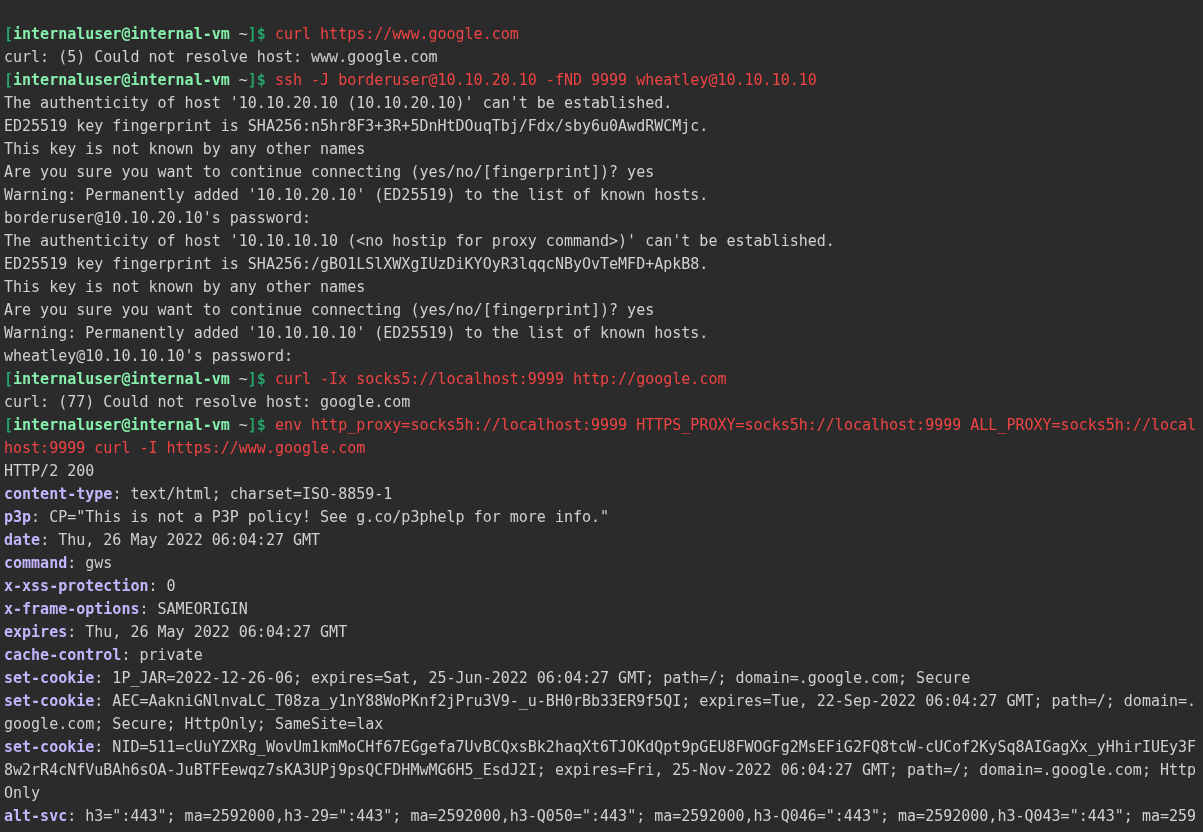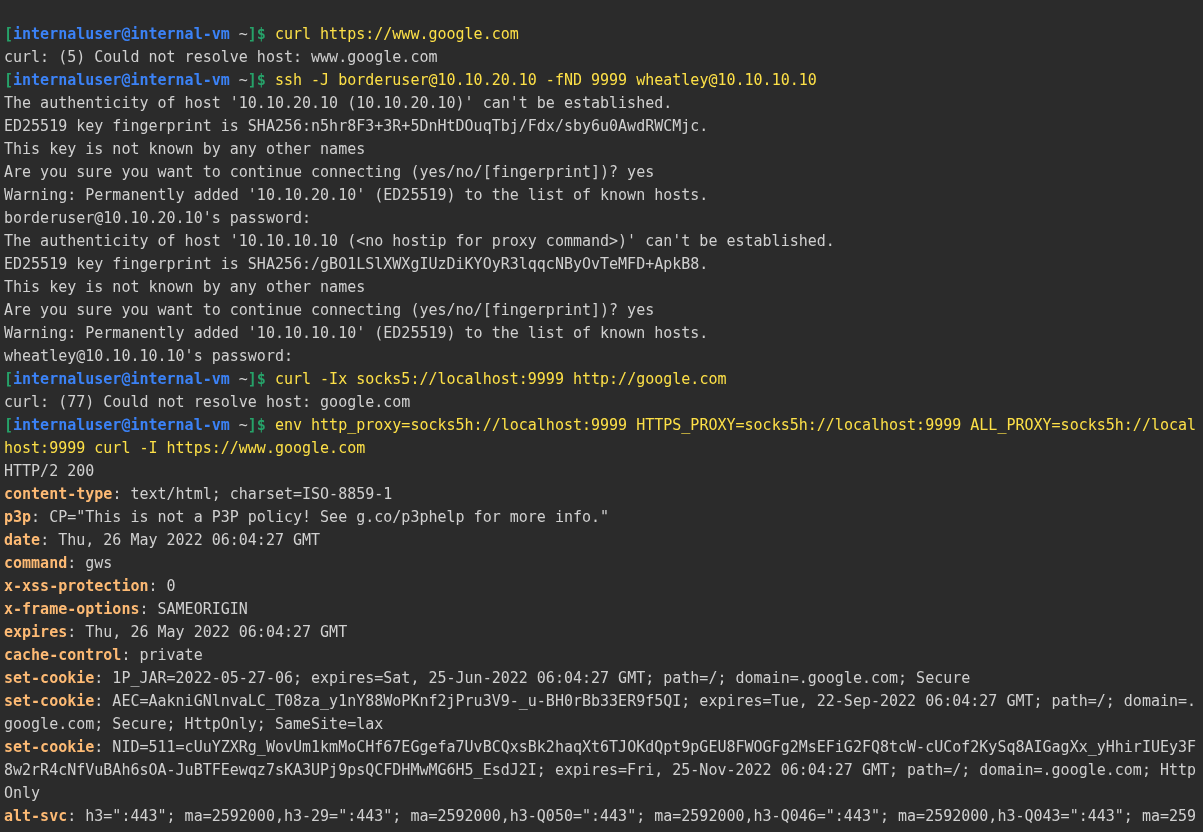--- a/index.html
+++ b/index.html
@@ -13,24 +13,24 @@
     width: 1203px;
     height: 832px;
     overflow: hidden;
   }
   .term {
     padding: 0 4px;
     white-space: pre-wrap;
     word-break: break-all;
   }
   .prompt-bracket { color: #26a269; font-weight: bold; }
-  .prompt-user { color: #3b82f6; font-weight: bold; }
+  .prompt-user { color: #86efac; font-weight: bold; }
   .prompt-dollar { color: #26a269; font-weight: bold; }
-  .cmd { color: #fde047; }
-  .hdr { color: #fdba74; font-weight: bold; }
+  .cmd { color: #ef4444; }
+  .hdr { color: #c4b5fd; font-weight: bold; }
   .line { }
 </style>
 </head>
 <body>
 
 <div class="term">
 <span class="line"><span class="prompt-bracket">[</span><span class="prompt-user">internaluser@internal-vm</span><span> ~</span><span class="prompt-dollar">]$</span> <span class="cmd">curl https://www.google.com</span></span>
 <span class="line">curl: (5) Could not resolve host: www.google.com</span>
 <span class="line"><span class="prompt-bracket">[</span><span class="prompt-user">internaluser@internal-vm</span><span> ~</span><span class="prompt-dollar">]$</span> <span class="cmd">ssh -J borderuser@10.10.20.10 -fND 9999 wheatley@10.10.10.10</span></span>
 <span class="line">The authenticity of host '10.10.20.10 (10.10.20.10)' can't be established.</span>
@@ -50,17 +50,17 @@
 <span class="line"><span class="prompt-bracket">[</span><span class="prompt-user">internaluser@internal-vm</span><span> ~</span><span class="prompt-dollar">]$</span> <span class="cmd">env http_proxy=socks5h://localhost:9999 HTTPS_PROXY=socks5h://localhost:9999 ALL_PROXY=socks5h://localhost:9999 curl -I https://www.google.com</span></span>
 <span class="line">HTTP/2 200</span>
 <span class="line"><span class="hdr">content-type</span><span>: text/html; charset=ISO-8859-1</span></span>
 <span class="line"><span class="hdr">p3p</span><span>: CP="This is not a P3P policy! See g.co/p3phelp for more info."</span></span>
 <span class="line"><span class="hdr">date</span><span>: Thu, 26 May 2022 06:04:27 GMT</span></span>
 <span class="line"><span class="hdr">command</span><span>: gws</span></span>
 <span class="line"><span class="hdr">x-xss-protection</span><span>: 0</span></span>
 <span class="line"><span class="hdr">x-frame-options</span><span>: SAMEORIGIN</span></span>
 <span class="line"><span class="hdr">expires</span><span>: Thu, 26 May 2022 06:04:27 GMT</span></span>
 <span class="line"><span class="hdr">cache-control</span><span>: private</span></span>
-<span class="line"><span class="hdr">set-cookie</span><span>: 1P_JAR=2022-05-27-06; expires=Sat, 25-Jun-2022 06:04:27 GMT; path=/; domain=.google.com; Secure</span></span>
+<span class="line"><span class="hdr">set-cookie</span><span>: 1P_JAR=2022-12-26-06; expires=Sat, 25-Jun-2022 06:04:27 GMT; path=/; domain=.google.com; Secure</span></span>
 <span class="line"><span class="hdr">set-cookie</span><span>: AEC=AakniGNlnvaLC_T08za_y1nY88WoPKnf2jPru3V9-_u-BH0rBb33ER9f5QI; expires=Tue, 22-Sep-2022 06:04:27 GMT; path=/; domain=.google.com; Secure; HttpOnly; SameSite=lax</span></span>
 <span class="line"><span class="hdr">set-cookie</span><span>: NID=511=cUuYZXRg_WovUm1kmMoCHf67EGgefa7UvBCQxsBk2haqXt6TJOKdQpt9pGEU8FWOGFg2MsEFiG2FQ8tcW-cUCof2KySq8AIGagXx_yHhirIUEy3F8w2rR4cNfVuBAh6sOA-JuBTFEewqz7sKA3UPj9psQCFDHMwMG6H5_EsdJ2I; expires=Fri, 25-Nov-2022 06:04:27 GMT; path=/; domain=.google.com; HttpOnly</span></span>
 <span class="line"><span class="hdr">alt-svc</span><span>: h3=":443"; ma=2592000,h3-29=":443"; ma=2592000,h3-Q050=":443"; ma=2592000,h3-Q046=":443"; ma=2592000,h3-Q043=":443"; ma=2592000,quic=":443"; ma=2592000; v="46,43"</span></span>
 </div>
 
 </body></html>

